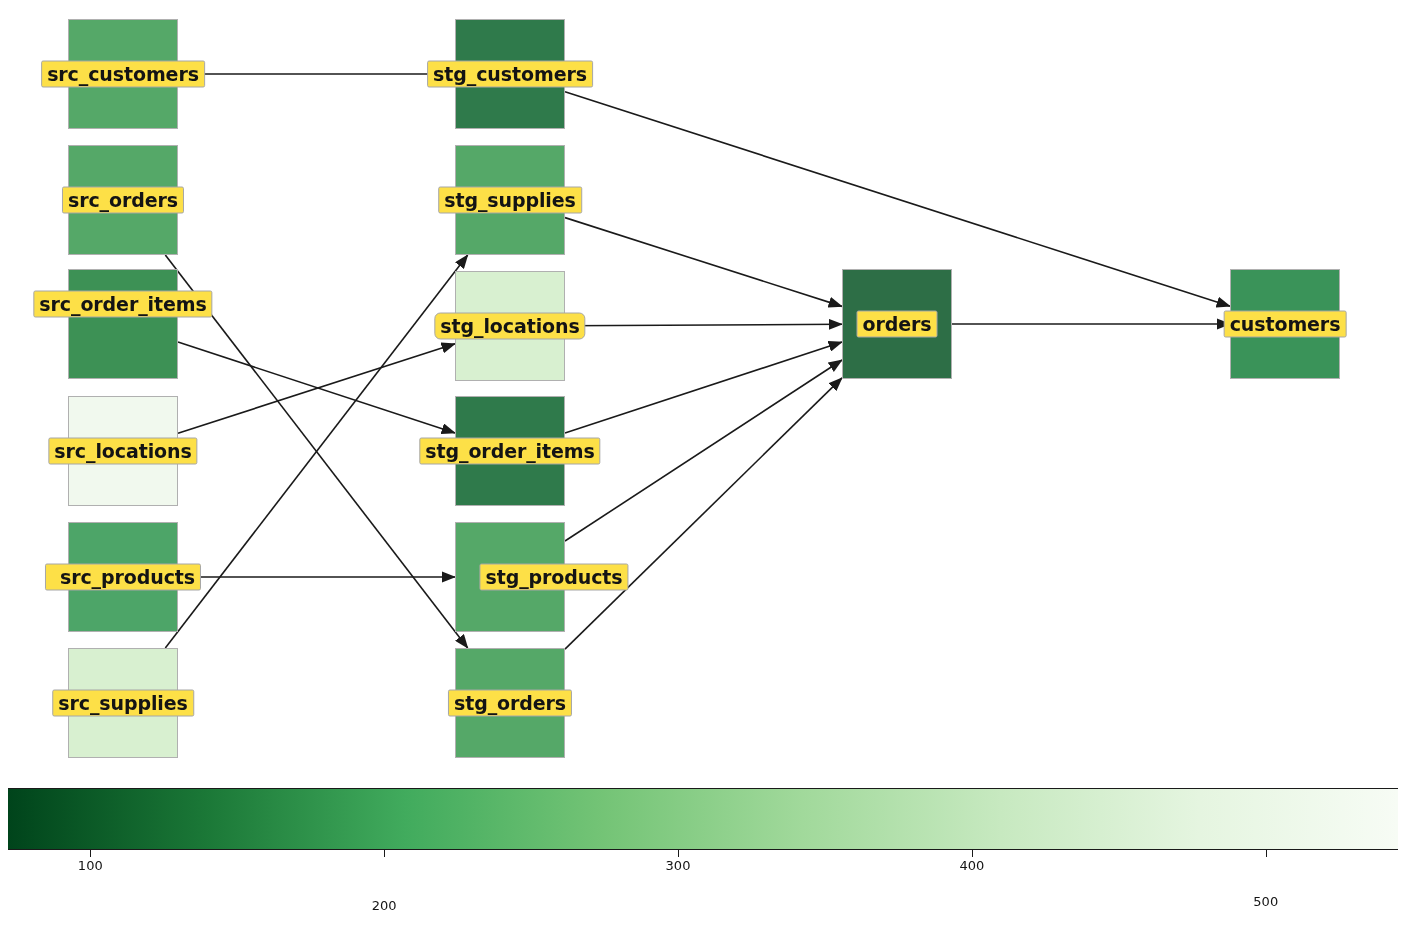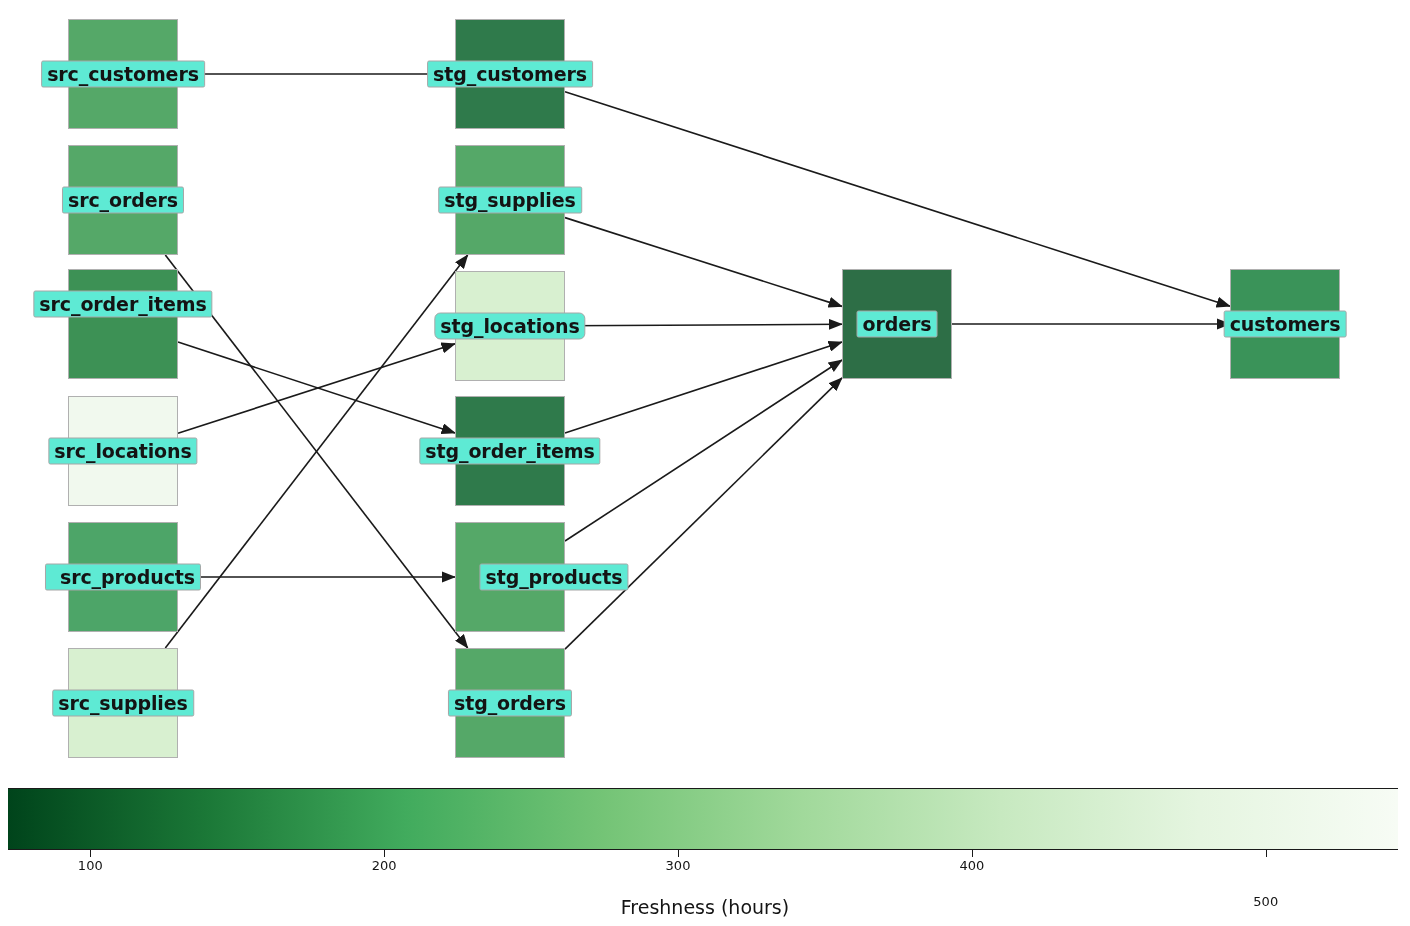--- a/index.html
+++ b/index.html
@@ -25,21 +25,21 @@
     height: 780px;
   }
   .node-rect {
     position: absolute;
     box-sizing: border-box;
     border: 1px solid #b0b0b0;
   }
   .node-label {
     position: absolute;
     transform: translate(-50%, -50%);
-    background: #5eead4;
+    background: #fde047;
     border: 1px solid #a6a6a6;
     border-radius: 2px;
     padding: 2px 5px 3px 5px;
     font-family: "DejaVu Sans", sans-serif;
     font-weight: bold;
     font-size: 19px;
     line-height: 20px;
     color: #141414;
     white-space: nowrap;
     letter-spacing: -0.1px;
@@ -146,25 +146,24 @@
       <div class="node-rect" style="left: 1230px; top: 269px; width: 110px; height: 110px; background: rgb(58, 147, 89);"></div>
       <div class="node-label" style="left: 1285px; top: 324px;">customers</div>
     </div>
 
   <div id="colorbar-wrap">
     <div id="colorbar-grad" style="background: linear-gradient(to right, rgb(0, 68, 27), rgb(27, 120, 55), rgb(65, 171, 93), rgb(116, 196, 118), rgb(161, 217, 155), rgb(199, 233, 192), rgb(229, 245, 224), rgb(247, 252, 245));"></div>
     <div id="colorbar-ticks">
         <div class="cb-tick" style="left: 82.2833px;"></div>
         <div class="cb-ticklabel" style="left: 82.2833px;">100</div>
         <div class="cb-tick" style="left: 376.152px;"></div>
-        <div class="cb-ticklabel" style="left: 376.152px;">200</div>
+        <div class="cb-ticklabel" style="left: 376.152px; margin-top: 40px;">200</div>
         <div class="cb-tick" style="left: 670.021px;"></div>
         <div class="cb-ticklabel" style="left: 670.021px;">300</div>
         <div class="cb-tick" style="left: 963.89px;"></div>
         <div class="cb-ticklabel" style="left: 963.89px;">400</div>
         <div class="cb-tick" style="left: 1257.76px;"></div>
         <div class="cb-ticklabel" style="left: 1257.76px; margin-top: 36px;">500</div>
       </div>
   </div>
 
-  <div id="colorbar-title">Freshness (hours)</div>
 
 </div>
 
 </body></html>

